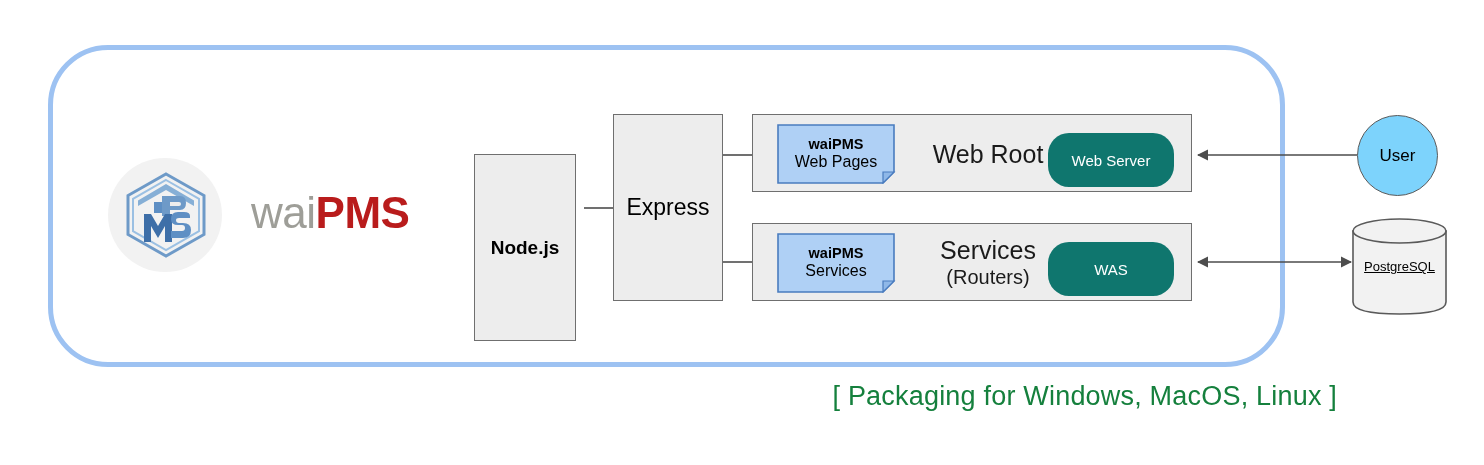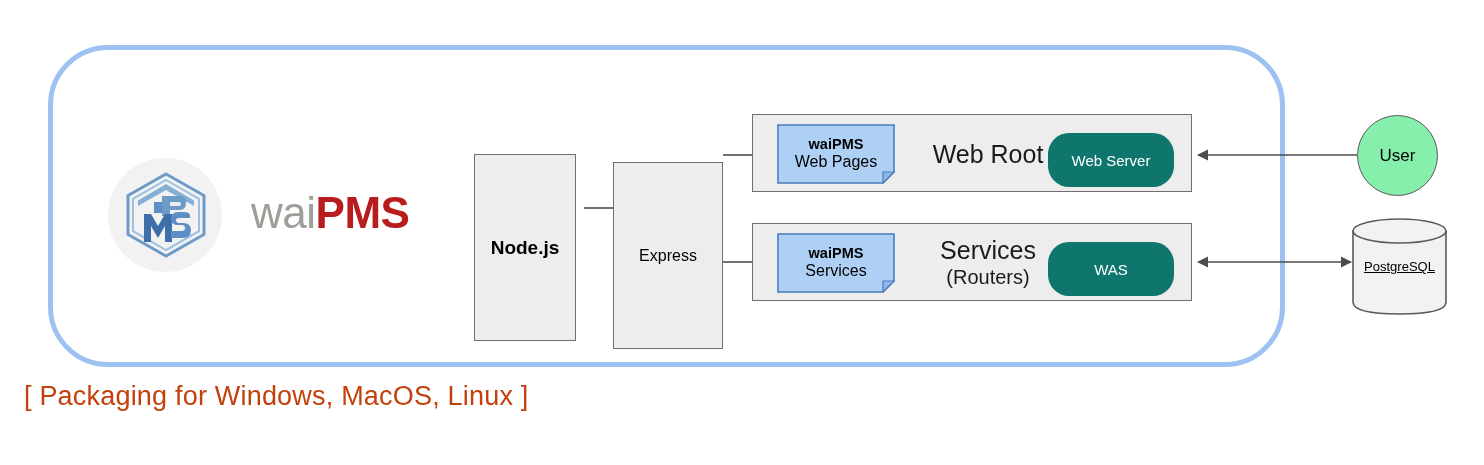--- a/index.html
+++ b/index.html
@@ -93,23 +93,22 @@
     height: 187px;
     font-size: 19px;
     font-weight: 700;
     margin-top: 40px;
   }
   .express-box {
     left: 613px;
     top: 114px;
     width: 110px;
     height: 187px;
-    font-size: 16px;
-    font-weight: 400;
-    margin-top: 48px;
+    font-size: 23px;
+    font-weight: 400;
   }
 
   
   .panel {
     position: absolute;
     left: 752px;
     width: 440px;
     height: 78px;
     background: #EDEDED;
     border: 1.6px solid #6F6F6F;
@@ -192,21 +191,21 @@
   }
 
   
   .user-circle {
     position: absolute;
     left: 1357px;
     top: 115px;
     width: 81px;
     height: 81px;
     border-radius: 50%;
-    background: #86efac;
+    background: #7dd3fc;
     border: 1.6px solid #5A5A5A;
     box-sizing: border-box;
     display: flex;
     align-items: center;
     justify-content: center;
     font-size: 17px;
     color: #000000;
   }
   .db-cyl {
     position: absolute;
@@ -239,26 +238,25 @@
     height: 465px;
     pointer-events: none;
   }
 
   
   .caption {
     position: absolute;
     left: 0;
     top: 381px;
     width: 1337px;
-    text-align: left;
+    text-align: right;
     font-size: 27px;
-    color: #c2410c;
+    color: #15803d;
     font-weight: 400;
     letter-spacing: 0.2px;
-    margin-left: 24px;
   }
 </style>
 </head>
 <body>
 
 <div id="canvas">
 
   <div class="package-frame"></div>
 
   <div class="logo-group">

